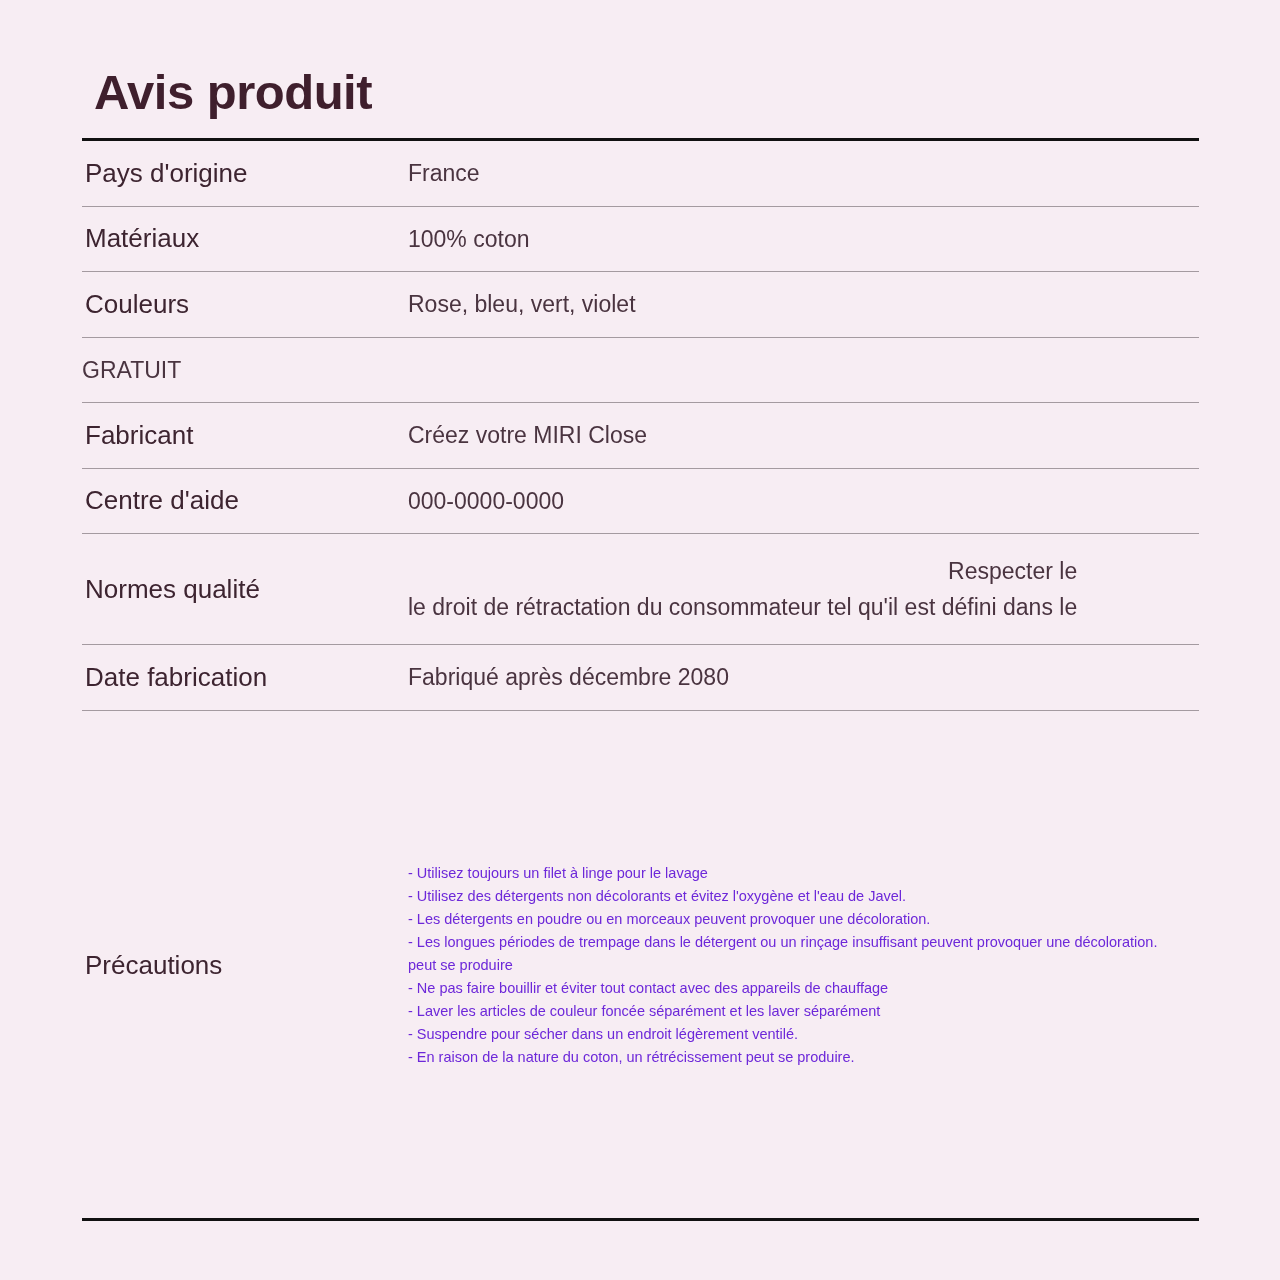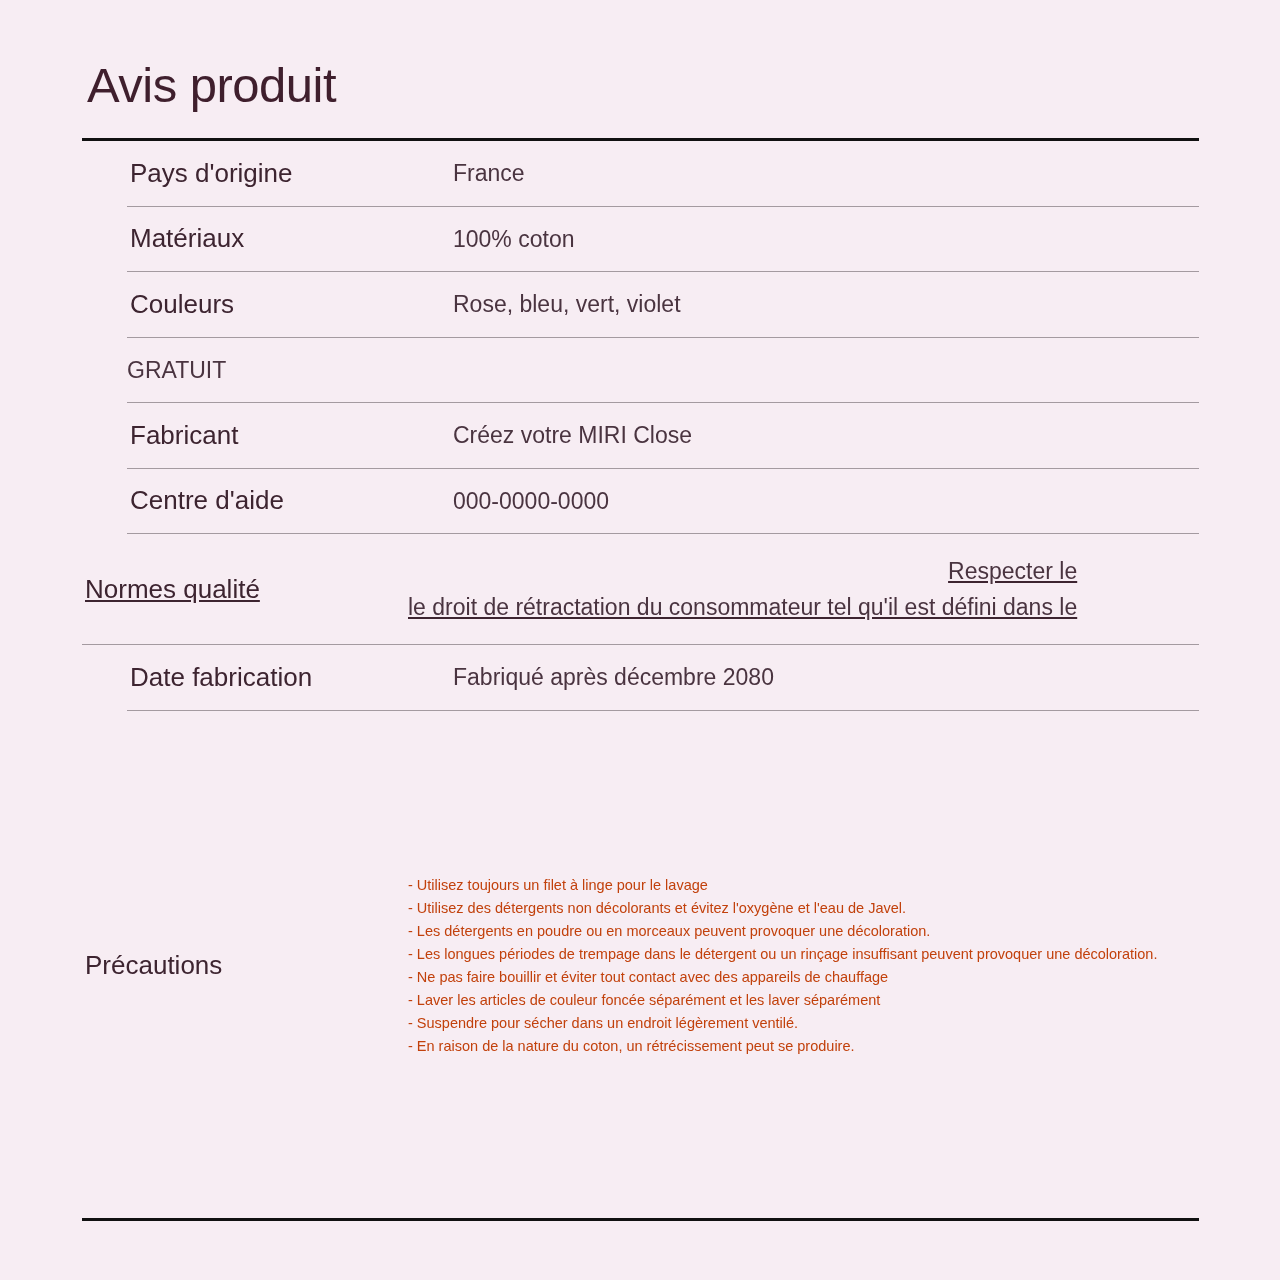--- a/index.html
+++ b/index.html
@@ -18,23 +18,23 @@
     .page {
       position: absolute;
       left: 82px;
       top: 0;
       width: 1117px;
     }
     .title {
       position: absolute;
       left: 0;
       top: 50px;
-      margin: 5px;
+      margin: 12px;
       font-size: 49px;
-      font-weight: normal;
+      font-weight: bold;
       letter-spacing: -0.5px;
       color: #3f1f2d;
       line-height: 60px;
     }
     .top-rule {
       position: absolute;
       left: 0;
       top: 138px;
       width: 1117px;
       height: 3px;
@@ -59,33 +59,33 @@
       font-size: 26px;
       color: #3d2430;
       flex-shrink: 0;
     }
     .row .value {
       font-size: 23px;
       color: #4a3440;
       line-height: 36px;
       text-align: right;
     }
-    .row.h65 { height: 65.5px; margin-left: 45px; }
-    .row.h110 { height: 111px; text-decoration: underline; }
+    .row.h65 { height: 65.5px; }
+    .row.h110 { height: 111px; }
     .row.precautions {
       height: 510px;
       border-bottom: none;
     }
     .precaution-list {
       margin: 0;
       padding: 0;
       list-style: none;
       font-size: 14.5px;
       line-height: 23px;
-      color: #c2410c;
+      color: #6d28d9;
     }
     .precaution-list li {
       margin: 0;
       padding: 0;
       white-space: nowrap;
     }
     .bottom-rule {
       position: absolute;
       left: 0;
       top: 1218px;
@@ -136,20 +136,21 @@
       <div class="label">Date fabrication</div>
       <div class="value">Fabriqué après décembre 2080</div>
     </div>
     <div class="row precautions">
       <div class="label">Précautions</div>
       <ul class="precaution-list">
         <li>- Utilisez toujours un filet à linge pour le lavage</li>
         <li>- Utilisez des détergents non décolorants et évitez l'oxygène et l'eau de Javel.</li>
         <li>- Les détergents en poudre ou en morceaux peuvent provoquer une décoloration.</li>
         <li>- Les longues périodes de trempage dans le détergent ou un rinçage insuffisant peuvent provoquer une décoloration.</li>
+        <li>peut se produire</li>
         <li>- Ne pas faire bouillir et éviter tout contact avec des appareils de chauffage</li>
         <li>- Laver les articles de couleur foncée séparément et les laver séparément</li>
         <li>- Suspendre pour sécher dans un endroit légèrement ventilé.</li>
         <li>- En raison de la nature du coton, un rétrécissement peut se produire.</li>
       </ul>
     </div>
   </div>
 
   <div class="bottom-rule"></div>
 </div>

